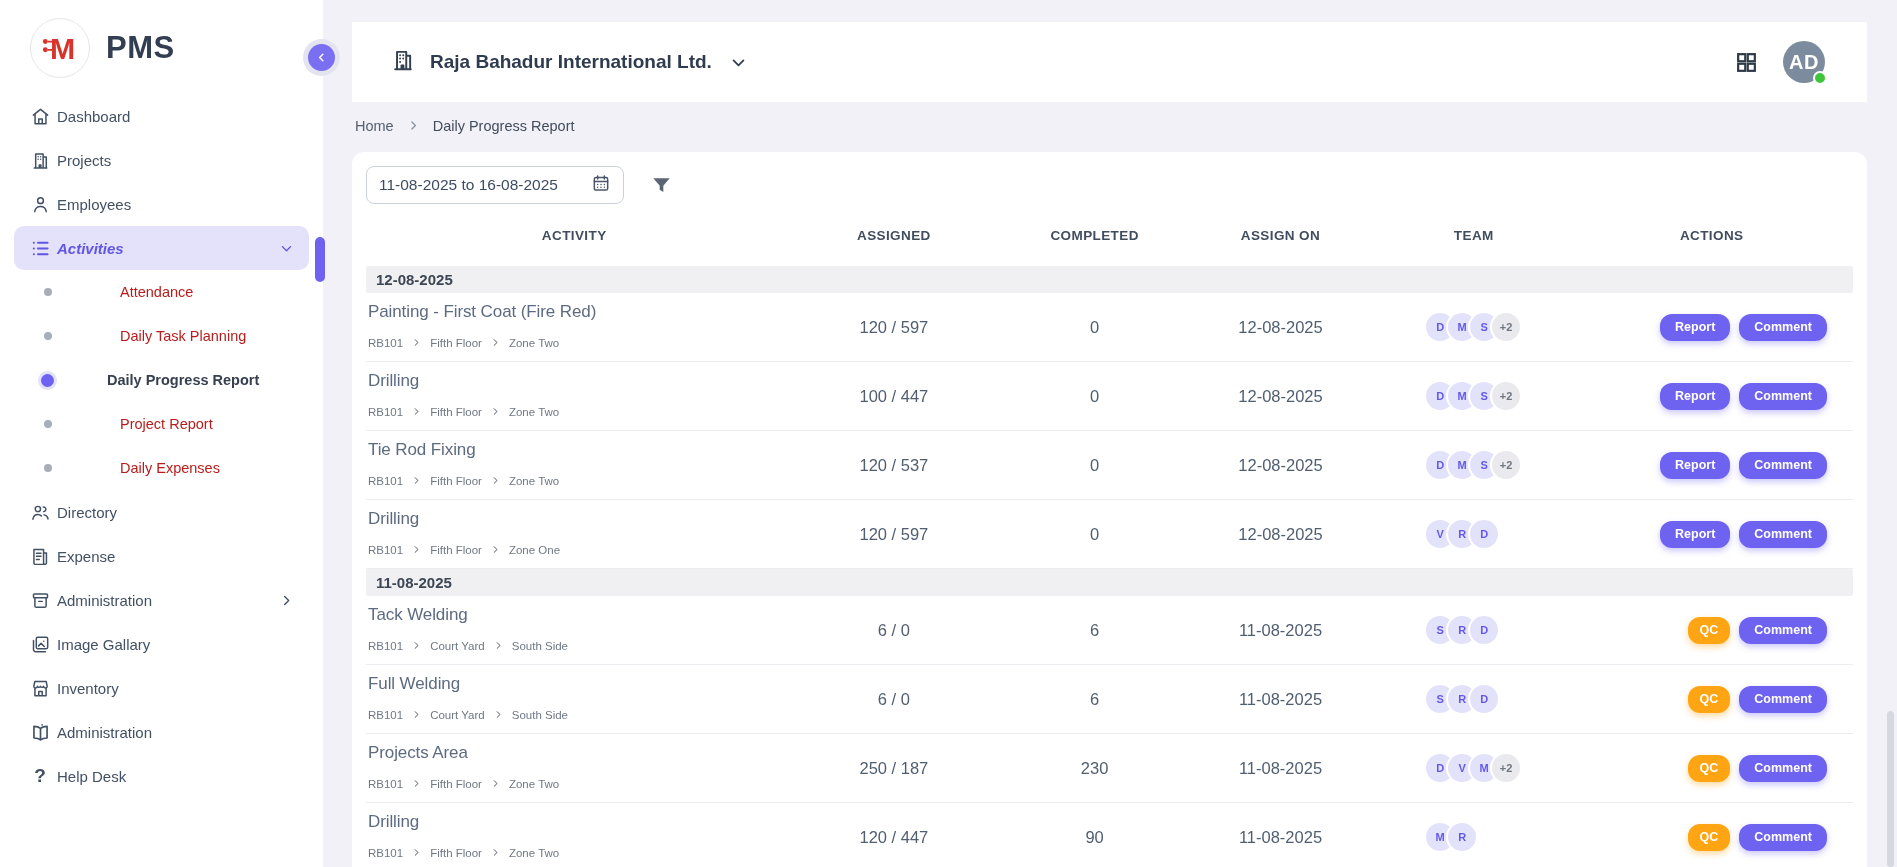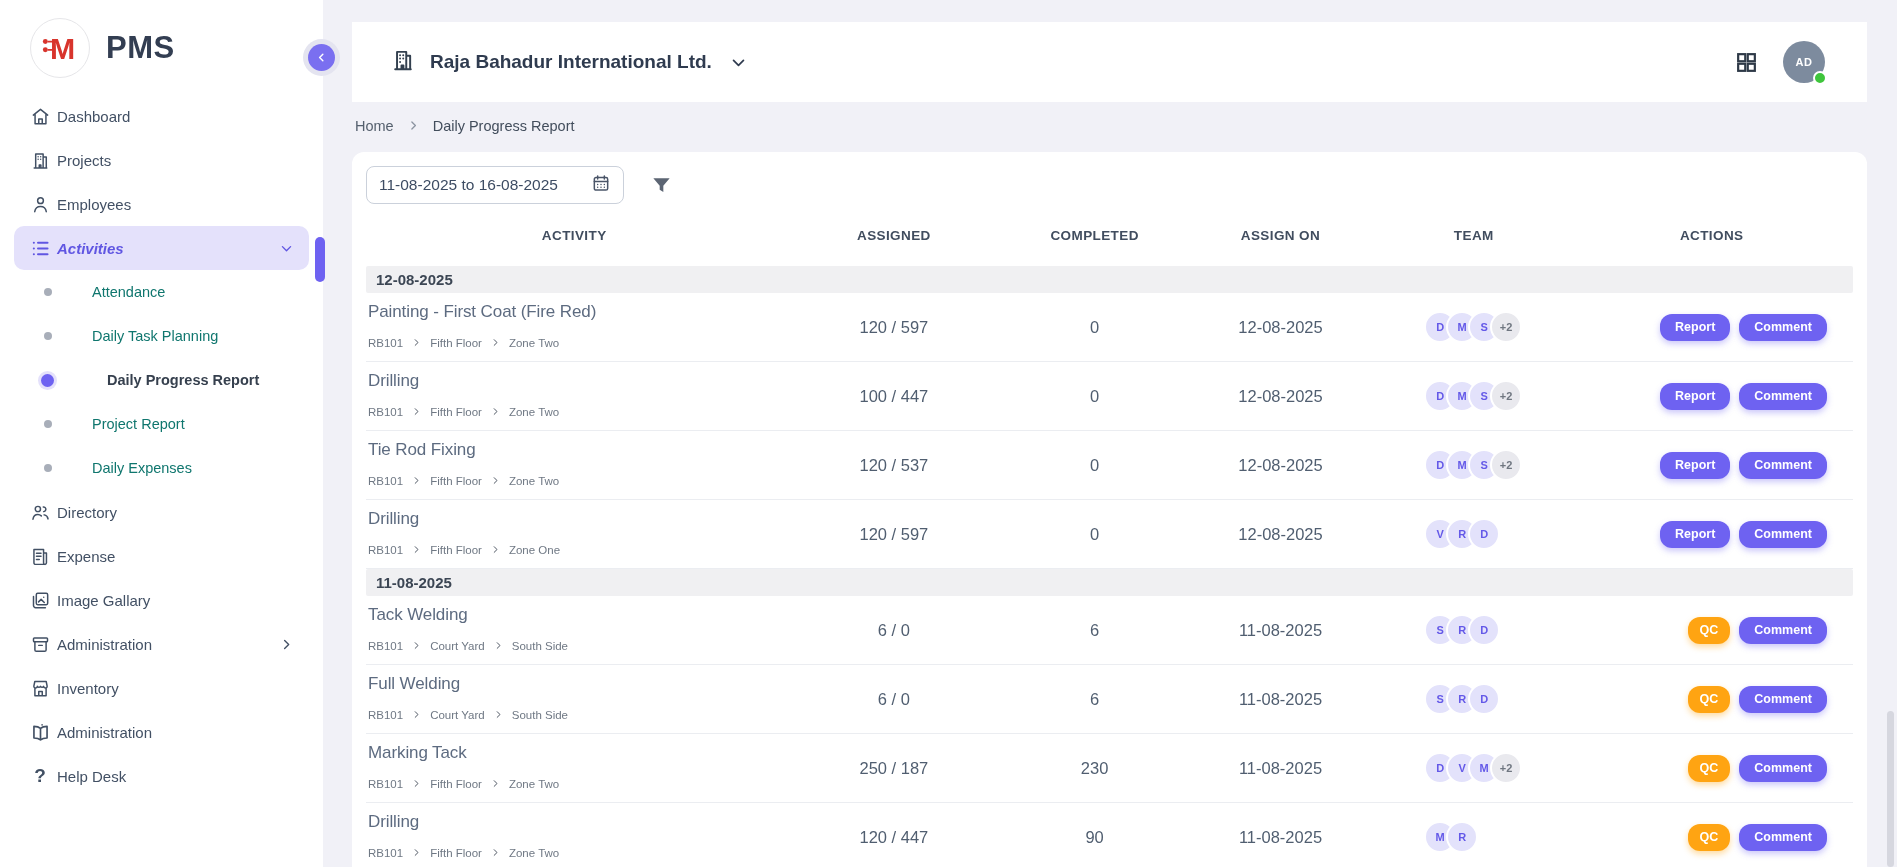--- a/index.html
+++ b/index.html
@@ -20,39 +20,39 @@
     font-size:15px;color:#425064;cursor:pointer;position:relative;}
   .nav-item.active{background:#E4E1FB;color:#6056E2;font-weight:600;font-style:italic;}
   .nav-icon{width:22px;height:22px;display:flex;align-items:center;justify-content:center;}
   .nav-icon svg{width:21px;height:21px;stroke:currentColor;fill:none;stroke-width:1.7;stroke-linecap:round;stroke-linejoin:round;}
   .trail{margin-left:auto;display:flex;align-items:center;}
   .trail svg{width:15px;height:15px;stroke:currentColor;fill:none;stroke-width:2.2;stroke-linecap:round;stroke-linejoin:round;}
   .active-bar{position:absolute;left:315px;top:237px;width:10px;height:45px;border-radius:6px;background:#6E62F1;z-index:3;}
   .nav-child{height:44px;display:flex;align-items:center;cursor:pointer;}
   .dot{width:8px;height:8px;border-radius:50%;background:#A8AEB9;margin-left:44px;flex:0 0 auto;}
   .dot-active{width:13px;height:13px;background:#6E62F1;margin-left:41px;box-shadow:0 0 0 3px #E4E1FB;}
-  .child-label{margin-left:40px;font-size:14.5px;color:#0f766e;}
+  .child-label{margin-left:68px;font-size:14.5px;color:#b91c1c;}
   .nav-child.active .child-label{color:#36404E;font-weight:600;margin-left:53px;}
   .help-glyph{font-size:19px;font-weight:600;color:#425064;}
   
   .collapse-btn{position:absolute;left:308px;top:44px;width:27px;height:27px;border-radius:50%;background:#7A6FF0;z-index:5;
     border:none;display:flex;align-items:center;justify-content:center;cursor:pointer;box-shadow:0 0 0 5px #E4E4F0;}
   .collapse-btn svg{width:13px;height:13px;stroke:#fff;fill:none;stroke-width:2.6;stroke-linecap:round;stroke-linejoin:round;}
   
   .main{position:absolute;left:352px;top:0;width:1515px;bottom:0;}
   .topbar{position:absolute;top:22px;left:0;right:0;height:80px;background:#fff;border-radius:0;
     display:flex;align-items:center;padding:0 42px 0 38px;box-sizing:border-box;}
   .company{display:flex;align-items:center;gap:14px;cursor:pointer;}
   .company-icon svg{width:26px;height:26px;stroke:#33404F;fill:none;stroke-width:1.8;stroke-linecap:round;stroke-linejoin:round;}
   .company-name{font-size:19px;font-weight:700;color:#2F3B4F;}
   .company-chevron svg{width:17px;height:17px;stroke:#2F3B4F;fill:none;stroke-width:2.4;stroke-linecap:round;stroke-linejoin:round;margin-left:4px;margin-top:4px;}
   .top-right{margin-left:auto;display:flex;align-items:center;gap:24px;}
   .grid-btn{background:none;border:none;cursor:pointer;padding:0;display:flex;}
   .grid-btn svg{width:25px;height:25px;stroke:#2E3947;fill:none;stroke-width:2.1;}
-  .avatar{width:42px;height:42px;border-radius:50%;background:#7D8B9E;color:#fff;font-size:11px;font-weight:600;
+  .avatar{width:42px;height:42px;border-radius:50%;background:#7D8B9E;color:#fff;font-size:20px;font-weight:600;
     display:flex;align-items:center;justify-content:center;position:relative;cursor:pointer;letter-spacing:.5px;}
   .online-dot{position:absolute;right:-2px;bottom:-2px;width:14px;height:14px;border-radius:50%;background:#3FC53C;border:2.5px solid #fff;box-sizing:border-box;}
   .crumbs{position:absolute;top:116px;left:3px;display:flex;align-items:center;gap:13px;font-size:14.5px;}
   .crumb-home{color:#55606E;cursor:pointer;}
   .crumb-sep svg{width:13px;height:13px;stroke:#8C94A1;fill:none;stroke-width:2.4;stroke-linecap:round;stroke-linejoin:round;margin-top:3px;}
   .crumb-current{color:#424D5C;}
   .content{position:absolute;top:152px;left:0;right:0;bottom:-24px;background:#fff;border-radius:12px;padding:14px 14px 0;box-sizing:border-box;}
   .filter-row{display:flex;align-items:center;gap:26px;}
   .date-input{width:258px;height:38px;box-sizing:border-box;border:1px solid #CBD1DB;border-radius:8px;background:#fff;
     display:flex;align-items:center;justify-content:space-between;padding:0 12px;font-size:15.5px;color:#3D4C63;cursor:pointer;}
@@ -169,39 +169,39 @@
         <span class="nav-icon">
           <svg viewBox="0 0 24 24">
             <path d="M4.5 4h11v15.2A1.8 1.8 0 0 0 17.3 21H6.3a1.8 1.8 0 0 1-1.8-1.8zM15.5 8h3.3v11.2a1.8 1.8 0 0 1-1.5 1.8M7.4 8.3h5.2M7.4 11.8h5.2M7.4 15.3h3.2"></path>
           </svg>
         </span>
         <span class="nav-label">Expense</span>
       </div>
       <div class="nav-item">
         <span class="nav-icon">
           <svg viewBox="0 0 24 24">
+            <rect x="4" y="4.5" width="16" height="4.4" rx="1"></rect>
+            <path d="M5.6 8.9v9.3a1.6 1.6 0 0 0 1.6 1.6h9.6a1.6 1.6 0 0 0 1.6-1.6V8.9M10 13h4"></path>
+          </svg>
+        </span>
+        <span class="nav-label">Administration</span>
+        <span class="trail">
+          <svg viewBox="0 0 24 24">
+            <path d="M9 5.5 15.5 12 9 18.5"></path>
+          </svg>
+        </span>
+      </div>
+      <div class="nav-item">
+        <span class="nav-icon">
+          <svg viewBox="0 0 24 24">
             <rect x="7.2" y="3.8" width="13" height="13" rx="1.6"></rect>
             <path d="M4 7.4v10.4A2.4 2.4 0 0 0 6.4 20.2h11.2M9.8 13.6l2.9-2.9 3.6 3.6M15.7 8.3h.01"></path>
           </svg>
         </span>
         <span class="nav-label">Image Gallary</span>
-      </div>
-      <div class="nav-item">
-        <span class="nav-icon">
-          <svg viewBox="0 0 24 24">
-            <rect x="4" y="4.5" width="16" height="4.4" rx="1"></rect>
-            <path d="M5.6 8.9v9.3a1.6 1.6 0 0 0 1.6 1.6h9.6a1.6 1.6 0 0 0 1.6-1.6V8.9M10 13h4"></path>
-          </svg>
-        </span>
-        <span class="nav-label">Administration</span>
-        <span class="trail">
-          <svg viewBox="0 0 24 24">
-            <path d="M9 5.5 15.5 12 9 18.5"></path>
-          </svg>
-        </span>
       </div>
       <div class="nav-item">
         <span class="nav-icon">
           <svg viewBox="0 0 24 24">
             <path d="M4.4 9.3 5.5 4h13l1.1 5.3M4.4 9.3a2 2 0 0 0 4 .2 2 2 0 0 0 3.6 0 2 2 0 0 0 3.6 0 2 2 0 0 0 4 -.2M5.6 11.6v8.6h12.8v-8.6M10 20.2v-4.8h4v4.8"></path>
           </svg>
         </span>
         <span class="nav-label">Inventory</span>
       </div>
       <div class="nav-item">
@@ -470,21 +470,21 @@
             <span class="t-av">R</span>
             <span class="t-av">D</span>
           </div>
           <div class="cell-actions">
             <button class="btn orange">QC</button>
             <button class="btn purple">Comment</button>
           </div>
         </div>
         <div class="row">
           <div class="cell-activity">
-            <span class="a-title">Marking Tack</span>
+            <span class="a-title">Projects Area</span>
             <span class="a-path">
               <span>RB101</span>
               <span class="path-sep"><svg viewBox="0 0 24 24">
                   <path d="M8.5 4.5 16 12l-7.5 7.5"></path>
                 </svg></span>
               <span>Fifth Floor</span>
               <span class="path-sep"><svg viewBox="0 0 24 24">
                   <path d="M8.5 4.5 16 12l-7.5 7.5"></path>
                 </svg></span>
               <span>Zone Two</span>

